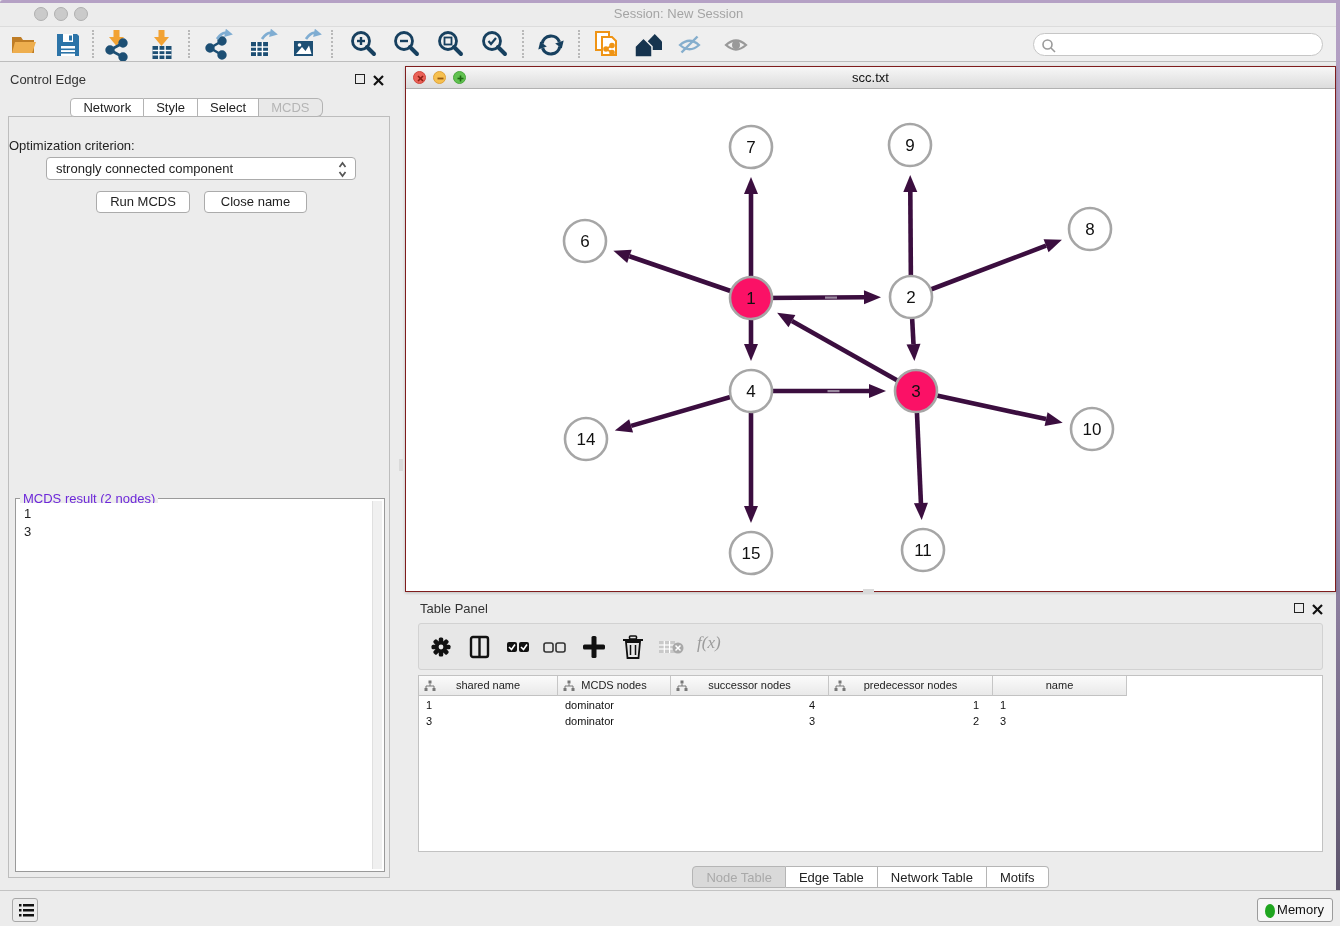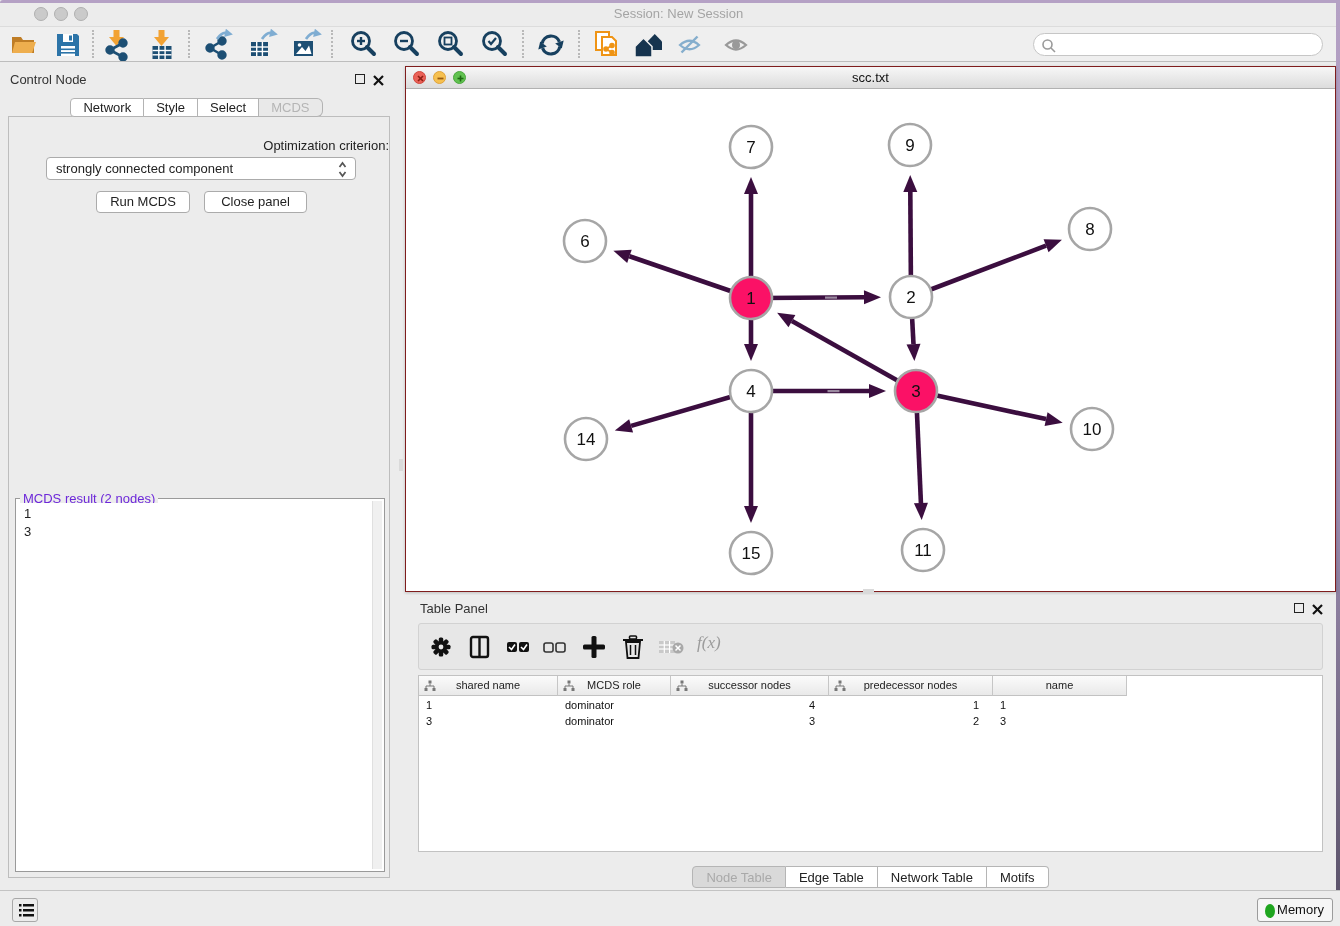--- a/index.html
+++ b/index.html
@@ -23,21 +23,21 @@
 .panel-float{position:absolute;width:10px;height:10px;border:1.5px solid #222;}
 .panel-close{position:absolute;width:11px;height:11px;}
 #cp-float{right:28px;top:12px;}
 #cp-close{right:9px;top:12px;}
 #cp-box{left:8px;top:54px;width:382px;height:762px;border:1px solid #bdbdbd;background:#ececec;}
 #cp-tabs{left:0;top:36px;width:100%;height:19px;text-align:center;}
 .cptab{display:inline-block;vertical-align:top;height:19px;line-height:18px;padding:0 12px;font-size:13px;background:#fff;border:1px solid #b3b3b3;border-left:none;position:relative;z-index:3;}
 .cptab:first-child{border-left:1px solid #b3b3b3;border-radius:4px 0 0 4px;}
 .cptab.last{border-radius:0 6px 6px 0;}
 .cptab.active{background:#e9e9e9;color:#b5b5b5;}
-#opt-label{top:21px;width:100%;text-align:right;font-size:13px;}
+#opt-label{top:21px;width:100%;text-align:left;font-size:13px;}
 #dropdown{left:37px;top:40px;width:310px;height:23px;background:#fff;border:1px solid #ababab;border-radius:4px;line-height:21px;padding-left:9px;font-size:13px;}
 #dd-arrows{position:absolute;right:8px;top:3px;width:9px;height:16px;}
 .btn{position:absolute;height:22px;background:#fff;border:1px solid #ababab;border-radius:4px;text-align:center;line-height:20px;font-size:13px;}
 #btn-run{left:87px;top:74px;width:94px;}
 #btn-close{left:195px;top:74px;width:103px;}
 #result-fs{left:6px;top:381px;width:370px;height:374px;border:1px solid #9a9a9a;background:#fff;}
 #result-legend{position:absolute;left:4px;top:-8px;background:#ececec;padding:0 3px;font-size:13px;color:#6d28d9;}
 #result-lines{position:absolute;left:3px;top:4px;right:14px;bottom:3px;background:#fff;font-size:13px;line-height:18px;padding:2px 0 0 5px;white-space:pre;}
 #result-scroll{position:absolute;right:2px;top:2px;width:10px;bottom:2px;background:#f0f0f0;border-left:1px solid #e0e0e0;}
 #net-window{left:405px;top:66px;width:931px;height:526px;border:1px solid #7f1d1d;background:#fff;box-shadow:0 1px 3px rgba(0,0,0,.2);}
@@ -247,37 +247,37 @@
   </span>
   <span id="searchbox">
     <svg width="16" height="16">
         <circle cx="6.5" cy="6.5" r="4.5" stroke="#9a9a9a" stroke-width="1.6" fill="none"></circle>
         <line x1="10" y1="10" x2="14" y2="14" stroke="#9a9a9a" stroke-width="1.6"></line>
       </svg>
   </span>
 </div>
 
 <div id="control-panel" class="abs">
-  <div id="cp-title" class="abs">Control Node</div>
+  <div id="cp-title" class="abs">Control Edge</div>
   <span id="cp-float" class="panel-float"></span>
   <span id="cp-close" class="panel-close"><svg width="11" height="11">
         <line x1="1" y1="1" x2="10" y2="10" stroke="#111" stroke-width="2.2"></line>
         <line x1="10" y1="1" x2="1" y2="10" stroke="#111" stroke-width="2.2"></line>
       </svg></span>
   <div id="cp-box" class="abs">
     <div class="abs" id="opt-label">Optimization criterion:</div>
     <div class="abs" id="dropdown">
       <span>strongly connected component</span>
       <span id="dd-arrows"><svg width="9" height="17">
             <path d="M1.5 6 L4.5 2 L7.5 6" stroke="#555" stroke-width="1.7" fill="none"></path>
             <path d="M1.5 11 L4.5 15 L7.5 11" stroke="#555" stroke-width="1.7" fill="none"></path>
           </svg></span>
     </div>
     <div class="btn" id="btn-run">Run MCDS</div>
-    <div class="btn" id="btn-close">Close panel</div>
+    <div class="btn" id="btn-close">Close name</div>
     <div class="abs" id="result-fs">
       <span id="result-legend">MCDS result (2 nodes)</span>
       <div id="result-lines">1
 3</div>
       <div id="result-scroll"></div>
     </div>
   </div>
   <div id="cp-tabs" class="abs"><span class="cptab">Network</span><span class="cptab">Style</span><span class="cptab">Select</span><span class="cptab active last">MCDS</span></div>
 </div>
 
@@ -436,21 +436,21 @@
             <rect x="4.5" y="0.5" width="3" height="3" fill="#777"></rect>
             <rect x="0.5" y="8" width="3" height="3" fill="#777"></rect>
             <rect x="8.5" y="8" width="3" height="3" fill="#777"></rect>
             <path d="M6 3.5 v2.5 M2 8 v-2 h8 v2" stroke="#777" fill="none" stroke-width="1"></path>
           </svg><span>shared name</span></div>
         <div class="th" style="left: 139px; width: 113px;"><svg class="hicon" width="12" height="12">
             <rect x="4.5" y="0.5" width="3" height="3" fill="#777"></rect>
             <rect x="0.5" y="8" width="3" height="3" fill="#777"></rect>
             <rect x="8.5" y="8" width="3" height="3" fill="#777"></rect>
             <path d="M6 3.5 v2.5 M2 8 v-2 h8 v2" stroke="#777" fill="none" stroke-width="1"></path>
-          </svg><span>MCDS role</span></div>
+          </svg><span>MCDS nodes</span></div>
         <div class="th" style="left: 252px; width: 158px;"><svg class="hicon" width="12" height="12">
             <rect x="4.5" y="0.5" width="3" height="3" fill="#777"></rect>
             <rect x="0.5" y="8" width="3" height="3" fill="#777"></rect>
             <rect x="8.5" y="8" width="3" height="3" fill="#777"></rect>
             <path d="M6 3.5 v2.5 M2 8 v-2 h8 v2" stroke="#777" fill="none" stroke-width="1"></path>
           </svg><span>successor nodes</span></div>
         <div class="th" style="left: 410px; width: 164px;"><svg class="hicon" width="12" height="12">
             <rect x="4.5" y="0.5" width="3" height="3" fill="#777"></rect>
             <rect x="0.5" y="8" width="3" height="3" fill="#777"></rect>
             <rect x="8.5" y="8" width="3" height="3" fill="#777"></rect>

